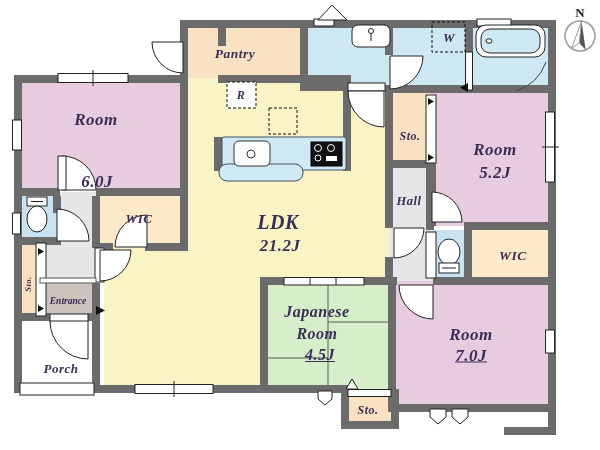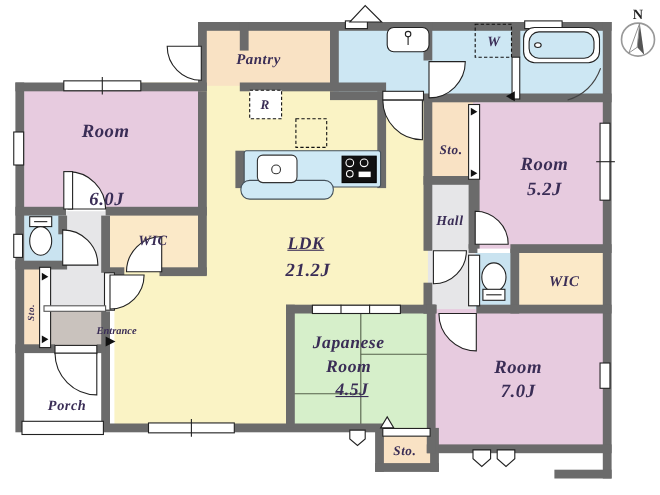--- a/index.html
+++ b/index.html
@@ -211,33 +211,33 @@
       <polygon points="580,21 573,49 580,43" fill="#ffffff" stroke="#888" stroke-width="0.8"></polygon>
     </g>
   </g>
 </svg>
 
   <div class="lb" style="left:96px;top:119px;font-size:17px;">Room</div>
   <div class="lb" style="left:97px;top:141px;font-size:17px;margin-top:40px;">6.0J</div>
   <div class="lb" style="left:235px;top:54px;font-size:13.5px;font-style:italic;">Pantry</div>
   <div class="lb" style="left:241px;top:95px;font-size:12px;">R</div>
   <div class="lb" style="left:449px;top:37px;font-size:13px;">W</div>
-  <div class="lb" style="left:278px;top:222px;font-size:16px;text-decoration:underline;">LDK</div>
+  <div class="lb" style="left:278px;top:222px;font-size:20px;">LDK</div>
   <div class="lb" style="left:280px;top:245px;font-size:17px;">21.2J</div>
   <div class="lb" style="left:410px;top:136px;font-size:12px;">Sto.</div>
   <div class="lb" style="left:409px;top:201px;font-size:12.5px;">Hall</div>
   <div class="lb" style="left:495px;top:149px;font-size:17px;">Room</div>
   <div class="lb" style="left:495px;top:172px;font-size:17px;">5.2J</div>
   <div class="lb" style="left:513px;top:256px;font-size:13.5px;">WIC</div>
   <div class="lb" style="left:139px;top:218px;font-size:13px;">WIC</div>
   <div class="lb vert" style="left:28px;top:284px;font-size:8.5px;">Sto.</div>
-  <div class="lb" style="left:68px;top:302px;font-size:9.5px;letter-spacing:0;margin-left:38px;">Entrance</div>
+  <div class="lb" style="left:68px;top:302px;font-size:9.5px;letter-spacing:0;">Entrance</div>
   <div class="lb" style="left:61px;top:368px;font-size:13px;">Porch</div>
   <div class="lb" style="left:317px;top:312px;font-size:16px;">Japanese</div>
   <div class="lb" style="left:317px;top:334px;font-size:16px;">Room</div>
   <div class="lb" style="left:320px;top:355px;font-size:16px;text-decoration:underline;">4.5J</div>
   <div class="lb" style="left:471px;top:334px;font-size:17px;">Room</div>
-  <div class="lb" style="left:471px;top:355px;font-size:17px;">7.0J</div>
+  <div class="lb" style="left:471px;top:355px;font-size:17px;text-decoration:underline;">7.0J</div>
   <div class="lb" style="left:368px;top:410px;font-size:12px;">Sto.</div>
   <div class="north">N</div>
 
 
 </div>
 
 </body></html>

